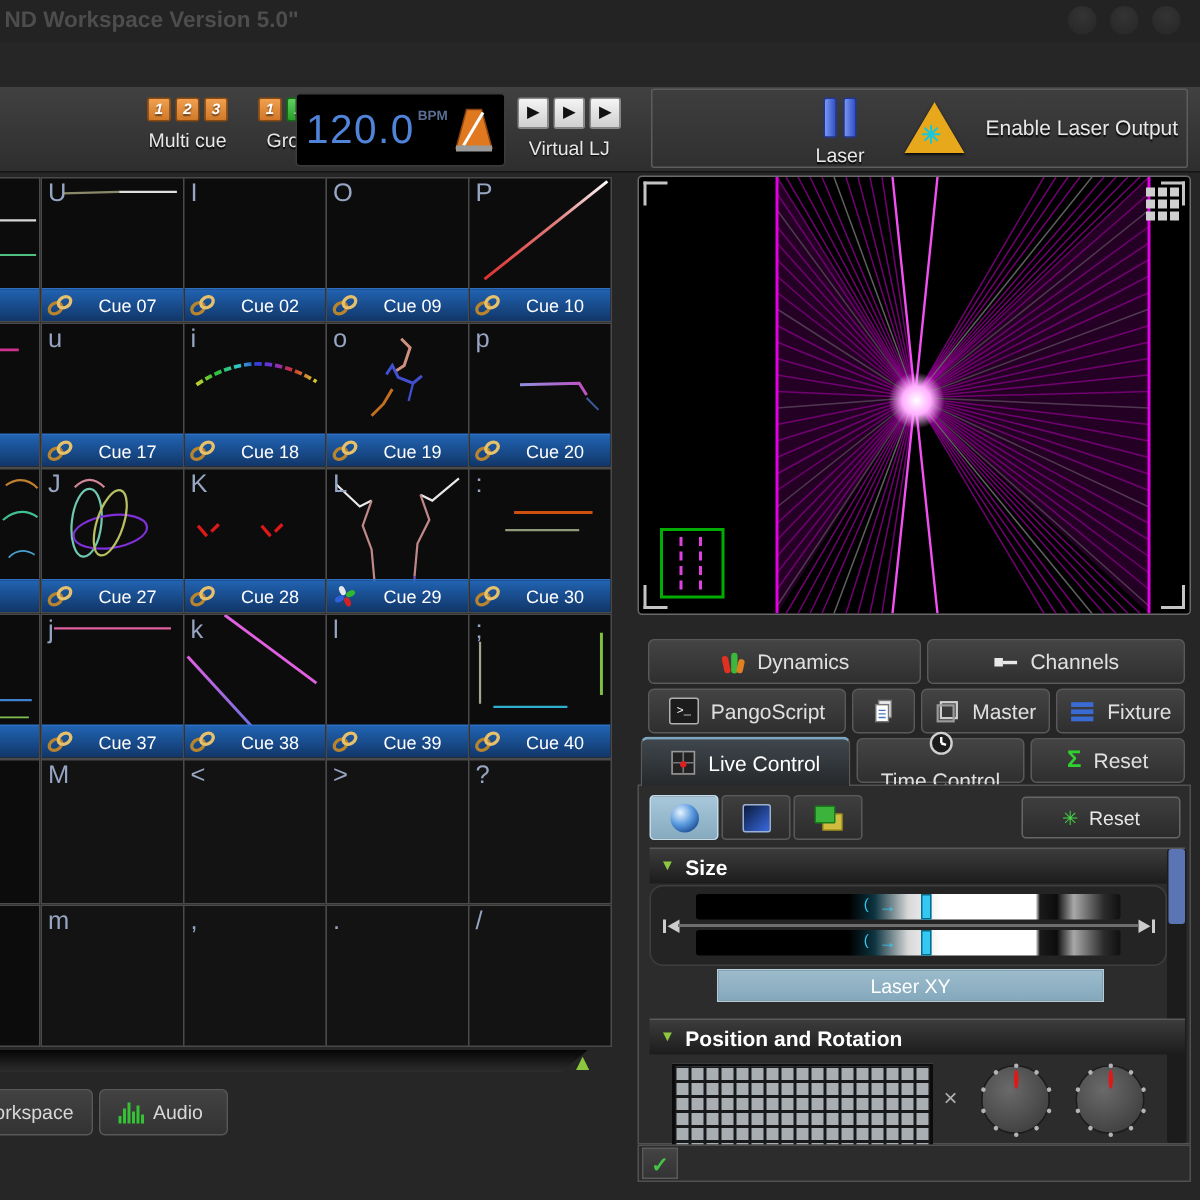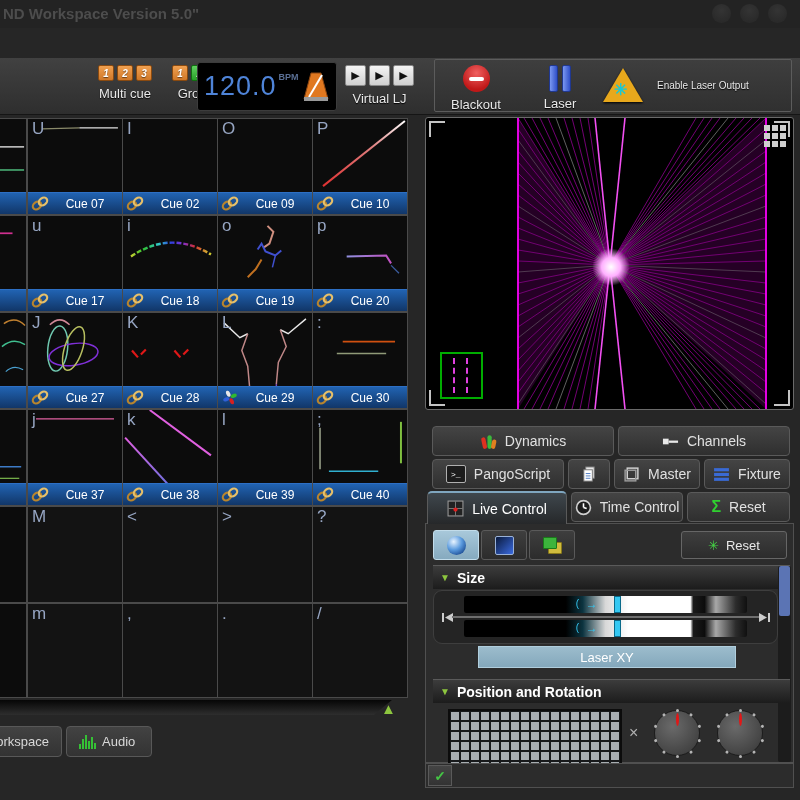--- a/index.html
+++ b/index.html
@@ -155,38 +155,32 @@
   </div>
   <div class="abs tb-item" style="left:345px;top:7px;">
     <div style="display:flex;gap:3px;">
       <span class="play-btn">▶</span>
       <span class="play-btn">▶</span>
       <span class="play-btn">▶</span>
     </div>
     <div class="tb-label">Virtual LJ</div>
   </div>
   <div class="abs" id="laser-group">
-    <div class="abs tb-item" style="left:8px;top:5px;width:66px;">
-      <div id="blackout-icon">
-          <i></i>
-        </div>
-      <div class="tb-label">Blackout</div>
-    </div>
     <div class="abs tb-item" style="left:100px;top:5px;width:50px;">
       <div id="pause-icon">
           <i></i>
           <i></i>
         </div>
       <div class="tb-label">Laser</div>
     </div>
     <div class="abs" style="left:168px;top:8px;display:flex;align-items:center;gap:14px;">
       <div id="laser-tri">
         <span id="laser-star">✳</span>
       </div>
-      <span class="tb-label" style="font-size:10px;">Enable Laser Output</span>
+      <span class="tb-label" style="font-size:14px;">Enable Laser Output</span>
     </div>
   </div>
 </div>
 
 <div class="pcell" style="left:0;top:118px;">
   <svg class="thumb" viewBox="0 0 27 76">
     <line x1="0" y1="28" x2="25" y2="28" stroke="#d8d8d8" stroke-width="1.5"></line>
     <line x1="0" y1="52" x2="25" y2="52" stroke="#50c080" stroke-width="1.5"></line>
   </svg>
   <div class="lbar"></div>
@@ -727,21 +721,21 @@
 </div>
 <div class="abs ptab active" style="left:427px;top:491px;width:140px;z-index:3;">
   <svg class="icon16" viewBox="0 0 16 16">
     <rect x="1" y="1" width="14" height="14" fill="#222" stroke="#999"></rect>
     <line x1="8" y1="1" x2="8" y2="15" stroke="#777"></line>
       <line x1="1" y1="8" x2="15" y2="8" stroke="#777"></line>
     <circle cx="8" cy="9" r="2" fill="#e02020"></circle>
   </svg>
   <span>Live Control</span>
 </div>
-<div class="abs ptab" style="left:571px;top:492px;width:112px;">
+<div class="abs ptab" style="left:571px;top:492px;width:112px;flex-direction:column;">
   <svg class="icon16" viewBox="0 0 16 16">
     <circle cx="8" cy="8" r="6.5" fill="#1c1c1c" stroke="#d0d0d0" stroke-width="1.5"></circle>
     <line x1="8" y1="8" x2="8" y2="4" stroke="#fff" stroke-width="1.5"></line>
     <line x1="8" y1="8" x2="11" y2="9" stroke="#fff" stroke-width="1.5"></line>
   </svg>
   <span>Time Control</span>
 </div>
 <div class="abs ptab" style="left:687px;top:492px;width:103px;">
   <span style="color:#30d030;font-size:16px;font-weight:bold;">Σ</span>
   <span>Reset</span>

